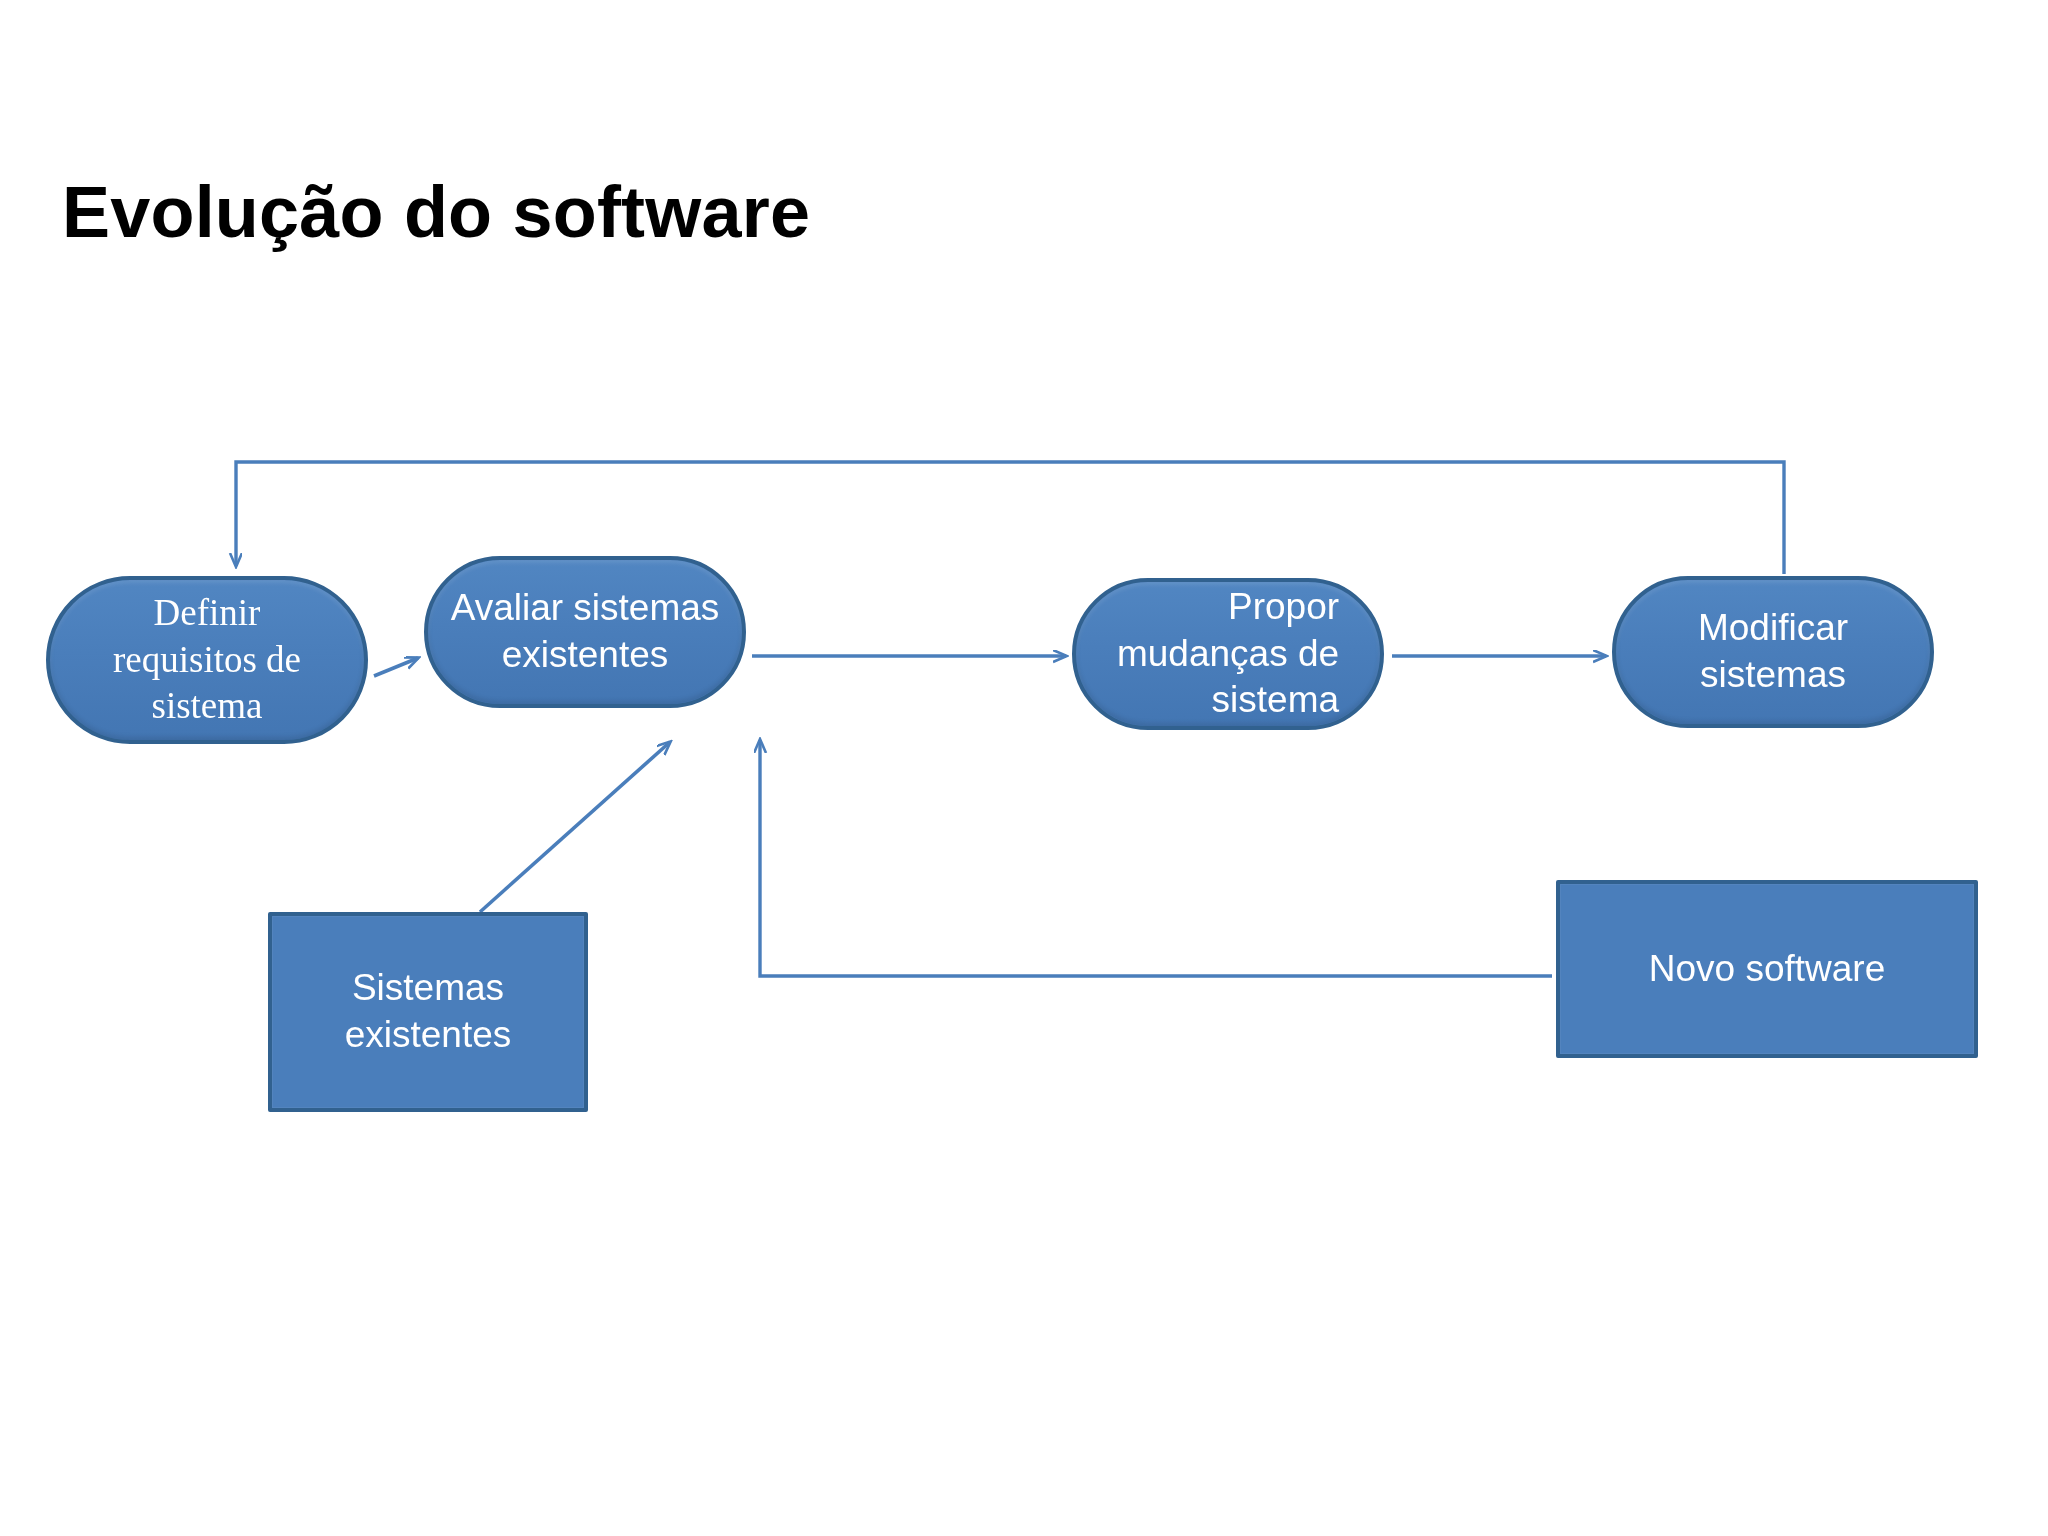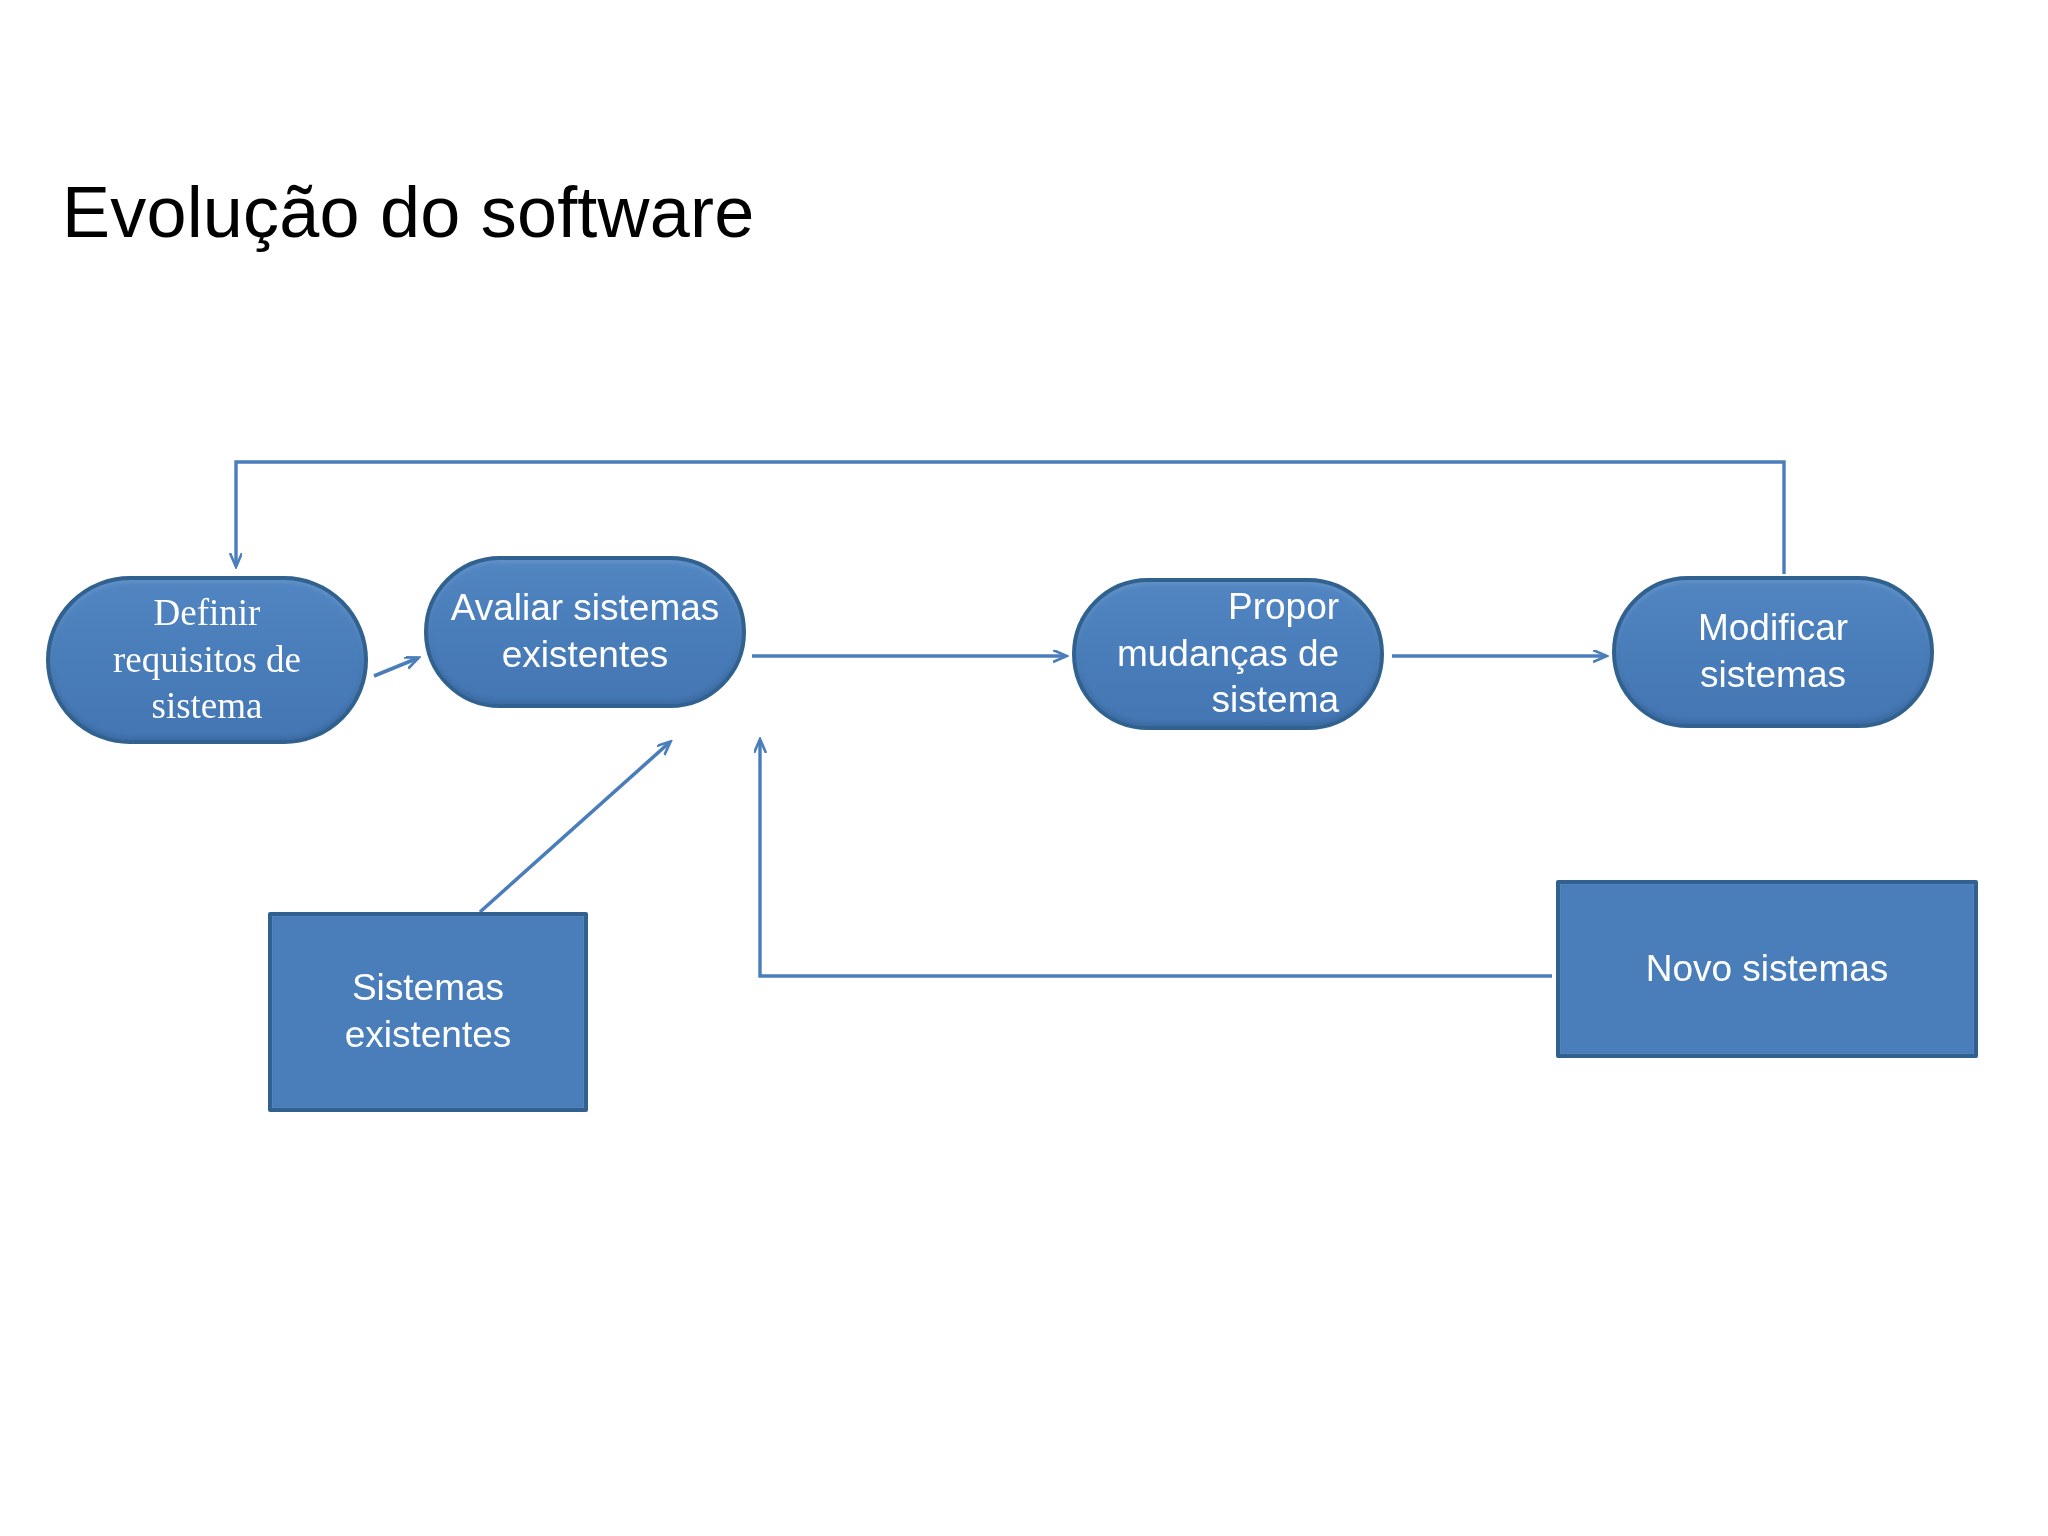--- a/index.html
+++ b/index.html
@@ -17,21 +17,21 @@
     height: 1536px;
     background: #ffffff;
     overflow: hidden;
   }
   #slide-title {
     position: absolute;
     left: 62px;
     top: 176px;
     font-size: 72px;
     line-height: 1.0;
-    font-weight: 400;
+    font-weight: 700;
     color: #000000;
     letter-spacing: 0.2px;
     white-space: nowrap;
   }
   #diagram-svg {
     position: absolute;
     left: 0;
     top: 0;
     width: 2048px;
     height: 1536px;
@@ -122,16 +122,16 @@
     <span class="node-label">Modificar
 sistemas</span>
   </div>
 
   <div class="node rect" id="node-sistemas-existentes">
     <span class="node-label">Sistemas
 existentes</span>
   </div>
 
   <div class="node rect" id="node-novo-sistema">
-    <span class="node-label">Novo sistemas</span>
+    <span class="node-label">Novo software</span>
   </div>
 
 </div>
 
 </body></html>

